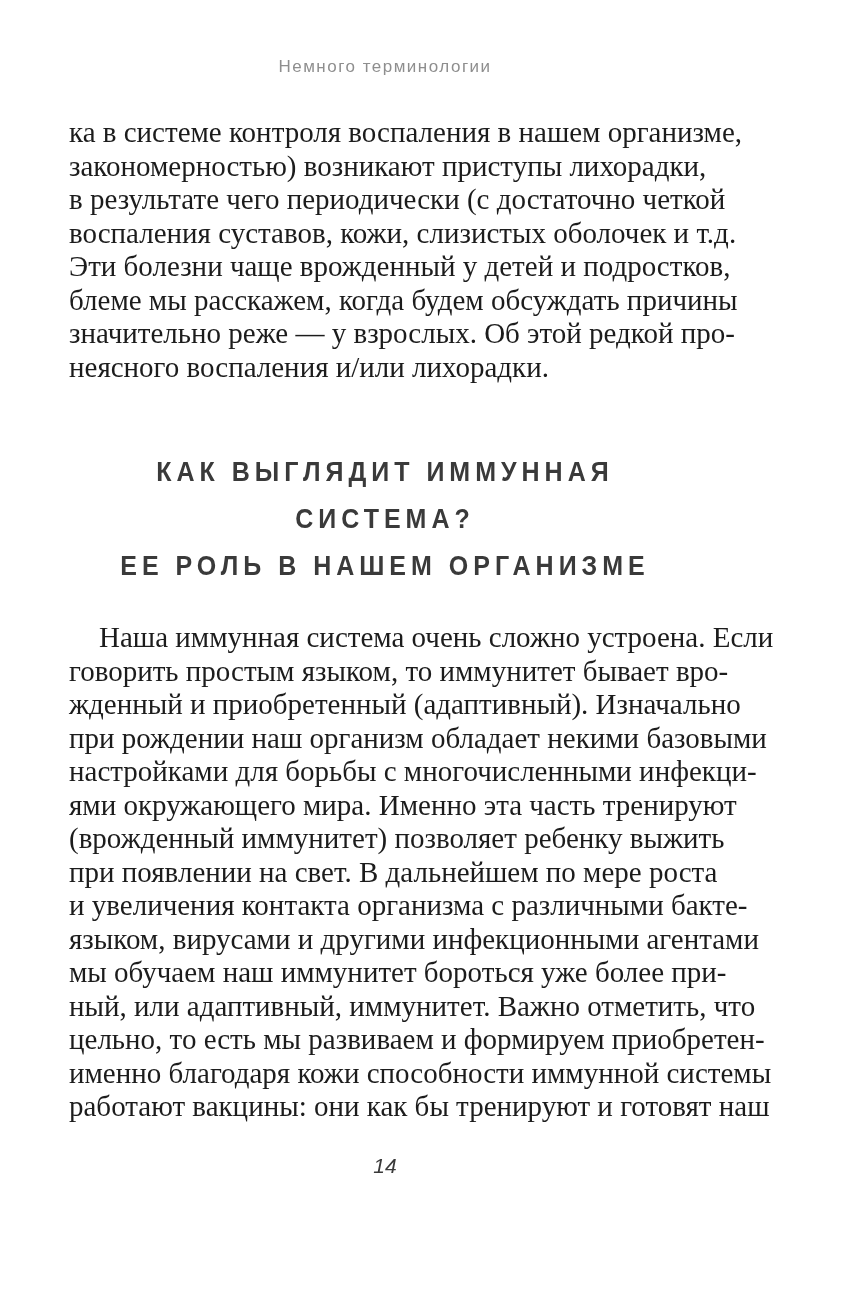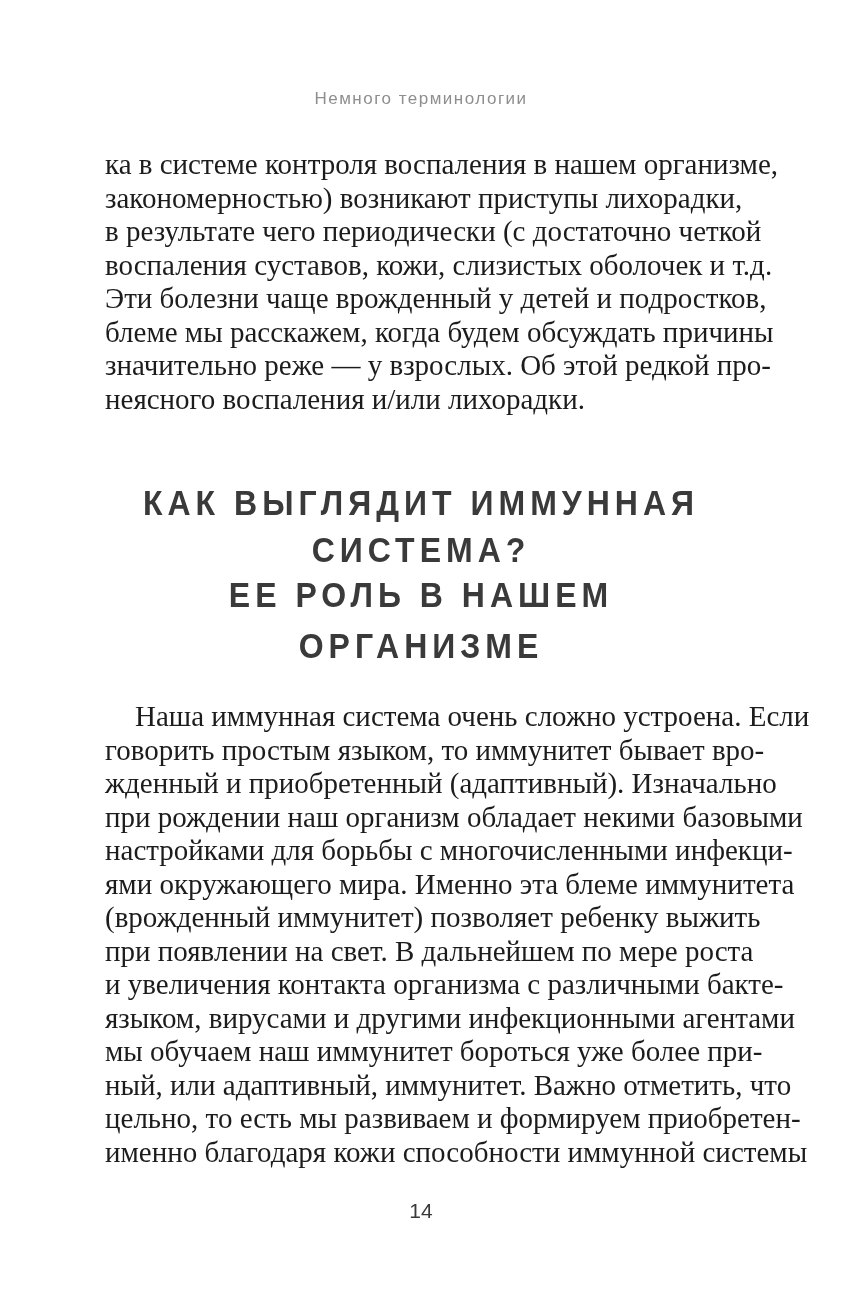--- a/index.html
+++ b/index.html
@@ -10,23 +10,23 @@
   body {
     width: 845px;
     height: 1312px;
     background: var(--page_bg, #ffffff);
     font-family: "Liberation Serif", serif;
     color: var(--body_text, #1c1c1c);
     overflow: hidden;
   }
   .text-block {
     box-sizing: border-box;
-    margin-left: 105px;
+    margin-left: 69px;
     width: 632px;
-    padding-top: 88px;
+    padding-top: 56px;
   }
   .running-header {
     text-align: center;
     font-family: "Liberation Sans", sans-serif;
     font-size: 17px;
     line-height: 22px;
     letter-spacing: 1.5px;
     font-weight: 500;
     color: var(--header_text, #8e8e8e);
   }
@@ -45,36 +45,37 @@
   .paragraph.indent-first .line:first-child {
     text-indent: 30px;
   }
   .para-1 { margin-top: 38px; }
   .para-2 { margin-top: 32px; font-family: Liberation Serif, serif; }
   .section-heading {
     margin: 64px 0 0 0;
     text-align: center;
     font-family: "Liberation Sans", sans-serif;
     font-weight: 600;
-    font-size: 32px;
+    font-size: 25px;
     line-height: 47px;
     letter-spacing: 5px;
     color: var(--heading_text, #3a3a3a);
   }
   .section-heading .heading-line {
     transform: scaleY(1.08);
     transform-origin: center;
   }
   .page-number {
     margin-top: 30px;
     text-align: center;
     font-family: "Liberation Sans", sans-serif;
     font-size: 21px;
     font-weight: 500;
     color: var(--page_number_text, #3a3a3a);
+    font-style: italic;
   }
 </style>
 </head>
 <body>
 
 <div class="text-block">
 
   <div class="running-header">Немного терминологии</div>
 
   <div class="paragraph para-1">
@@ -93,26 +94,27 @@
     <div class="heading-line">СИСТЕМА?</div>
     <div class="heading-line">ЕЕ РОЛЬ В НАШЕМ ОРГАНИЗМЕ</div>
   </h2>
 
   <div class="paragraph para-2 indent-first">
       <div class="line">Наша иммунная система очень сложно устроена. Если</div>
       <div class="line">говорить простым языком, то иммунитет бывает вро-</div>
       <div class="line">жденный и приобретенный (адаптивный). Изначально</div>
       <div class="line">при рождении наш организм обладает некими базовыми</div>
       <div class="line">настройками для борьбы с многочисленными инфекци-</div>
-      <div class="line">ями окружающего мира. Именно эта блеме иммунитета</div>
+      <div class="line">ями окружающего мира. Именно эта часть тренируют</div>
       <div class="line">(врожденный иммунитет) позволяет ребенку выжить</div>
       <div class="line">при появлении на свет. В дальнейшем по мере роста</div>
       <div class="line">и увеличения контакта организма с различными бакте-</div>
       <div class="line">языком, вирусами и другими инфекционными агентами</div>
       <div class="line">мы обучаем наш иммунитет бороться уже более при-</div>
       <div class="line">ный, или адаптивный, иммунитет. Важно отметить, что</div>
       <div class="line">цельно, то есть мы развиваем и формируем приобретен-</div>
       <div class="line">именно благодаря кожи способности иммунной системы</div>
+      <div class="line last">работают вакцины: они как бы тренируют и готовят наш</div>
     </div>
 
   <div class="page-number">14</div>
 
 </div>
 
 </body></html>

